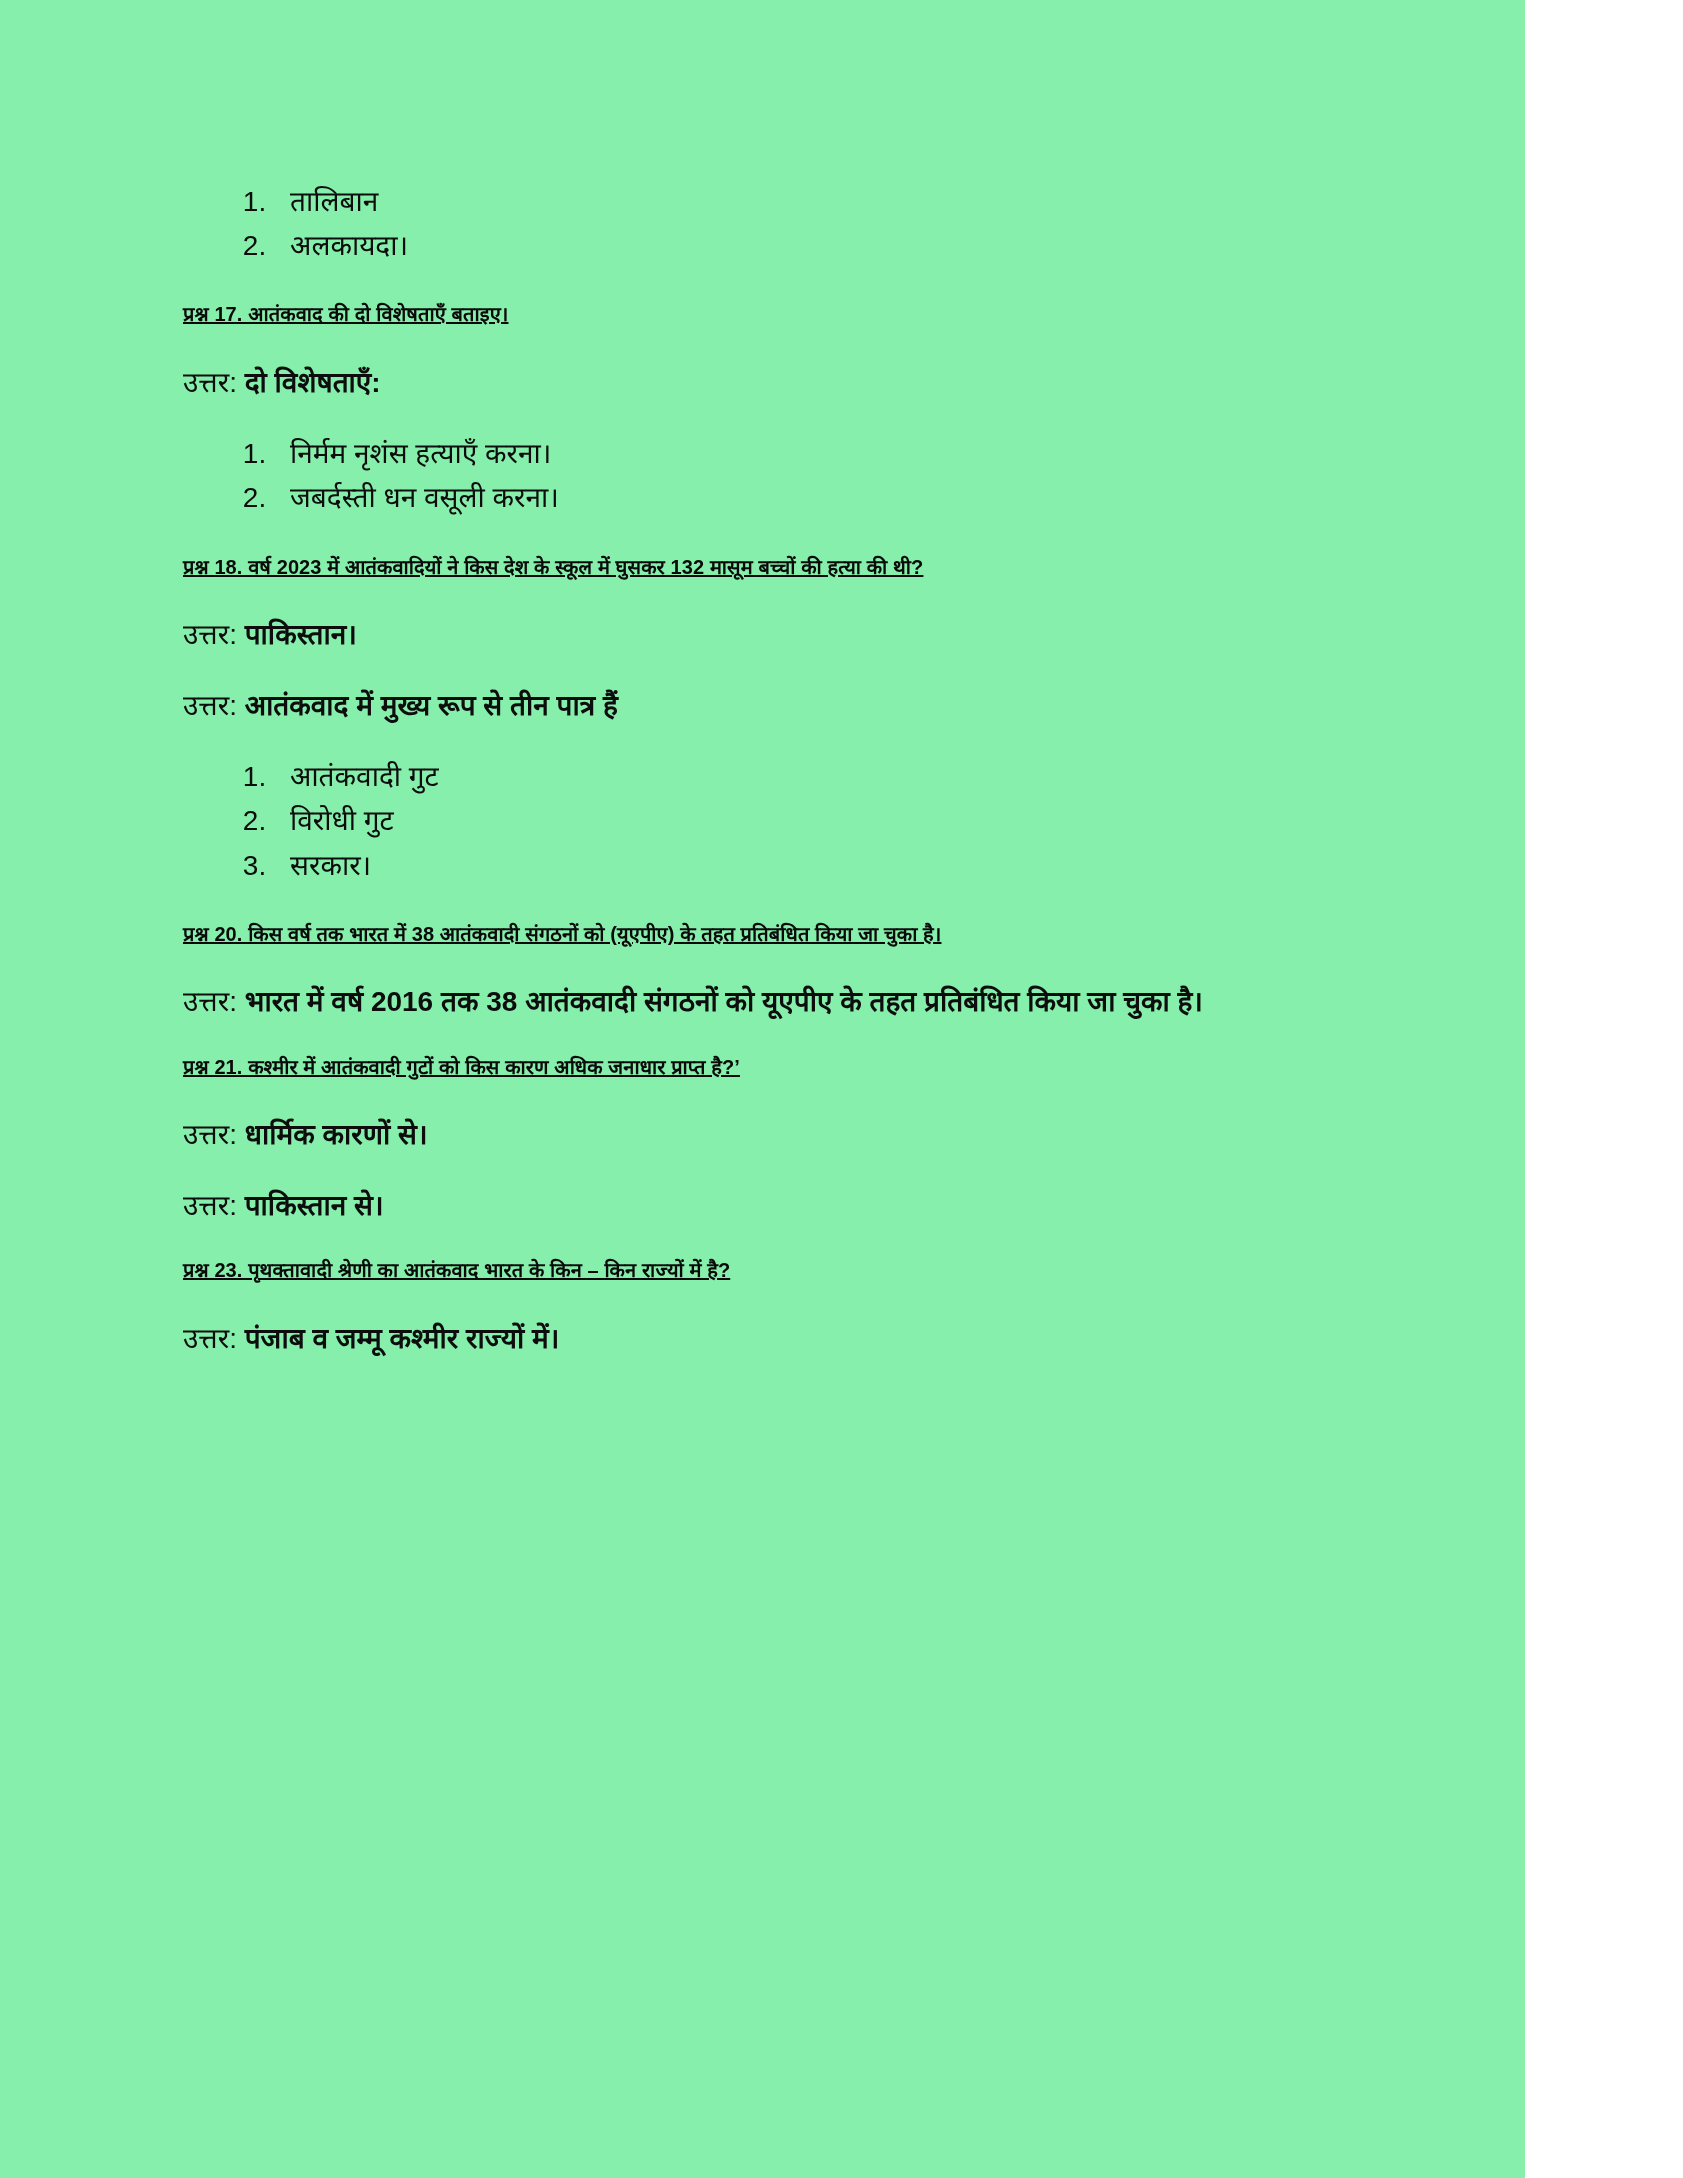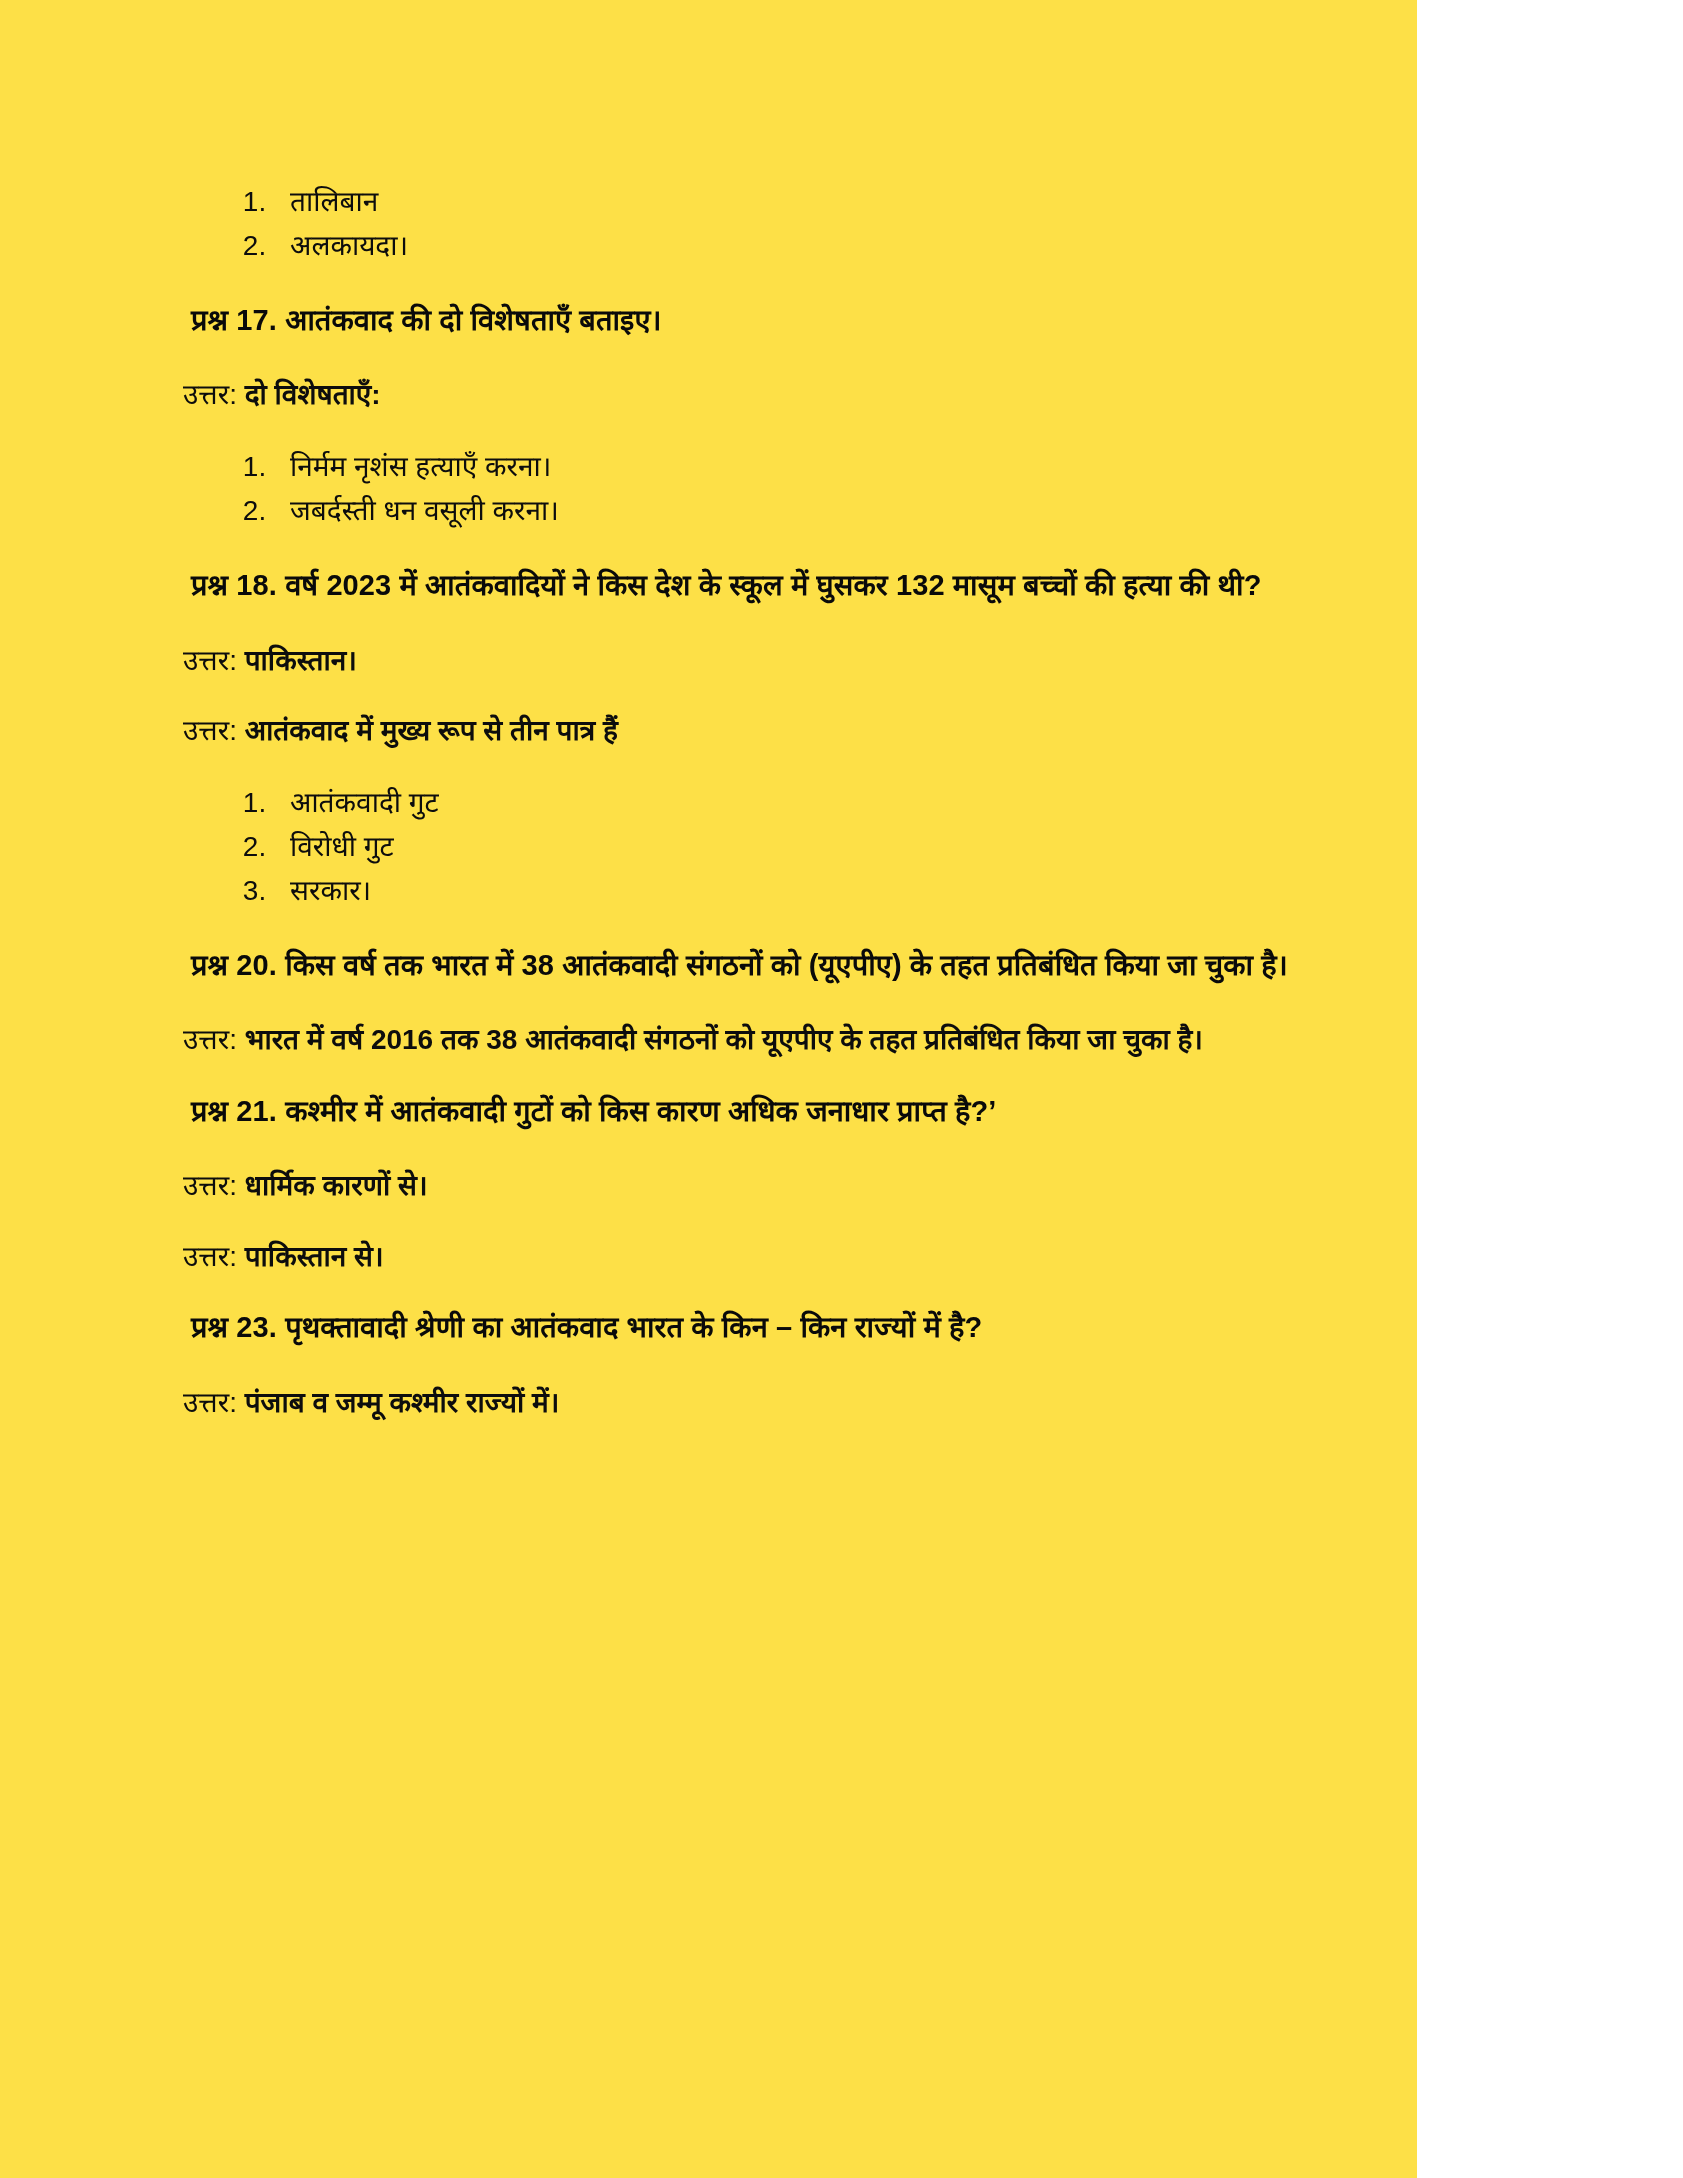--- a/index.html
+++ b/index.html
@@ -1,42 +1,43 @@
 <!DOCTYPE html>
 <html lang="hi"><head>
 <meta charset="utf-8">
 <style>
   html, body {
     margin: 0;
     padding: 0;
     background: #ffffff;
   }
   .page {
-    width: 1417px;
+    width: 1525px;
     min-height: 2178px;
-    background: #fde047;
+    background: #86efac;
     position: relative;
     box-sizing: border-box;
     padding: 173px 173px 119px 183px;
     font-family: "Liberation Sans", "DejaVu Sans", sans-serif;
     color: #000000;
   }
   .content {
     width: 1327px;
   }
 
   
   .q-heading {
     font-weight: bold;
-    font-size: 29px;
+    font-size: 20px;
     line-height: 1.42;
     letter-spacing: 0.1px;
-    margin: 8px;
+    margin: 0;
     padding: 0;
     color: #0a0a0a;
+    text-decoration: underline;
   }
   .block-q {
     margin: 0 0 34px 0;
   }
 
   
   .answer {
     font-size: 28px;
     line-height: 1.45;
     margin: 0 0 30px 0;

